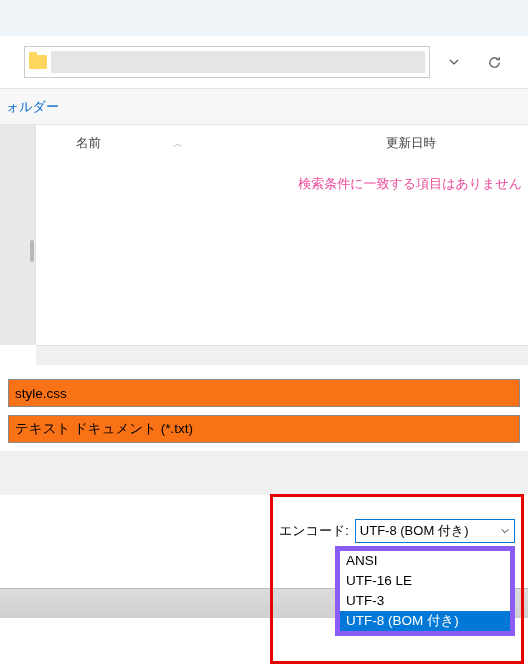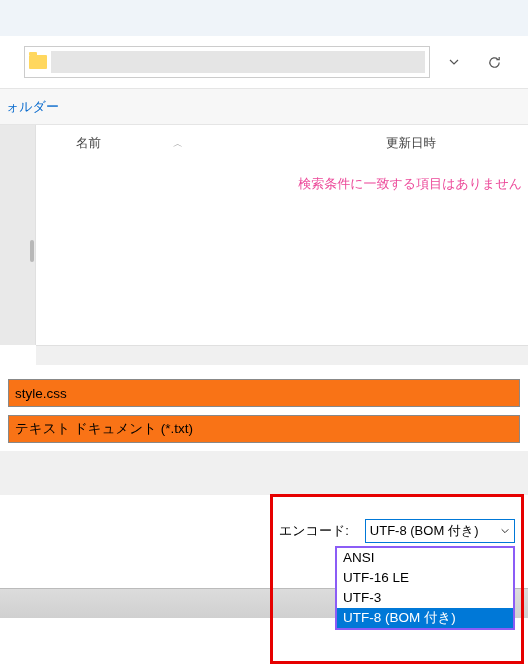--- a/index.html
+++ b/index.html
@@ -31,24 +31,24 @@
 
   .scroll-strip { height: 20px; background:#f0f0f0; border-top:1px solid #e0e0e0; margin-left:36px; }
 
   .fields { padding: 14px 8px 0 8px; background:#fff; }
   .text-input { width:100%; height:28px; border:1px solid #888; padding:2px 6px; font-size:13.5px; margin-bottom:8px; background:#f97316; }
 
   .lower-pad { height: 44px; background:#f0f0f0; }
 
   .encode-zone { position:absolute; left:270px; top:494px; width:254px; height:170px; border:3px solid #e60000; background:transparent; }
   .encode-row { display:flex; align-items:center; padding: 22px 6px 4px 6px; font-size:13px; }
-  .encode-label { margin-right:16px; }
+  .encode-label { margin-right:6px; }
   .combo { flex:1; height:24px; border:1px solid #0078d7; background:#fff; display:flex; align-items:center; justify-content:space-between; padding:0 4px; font-size:13px; }
   .combo svg { stroke:#333; }
-  .dropdown { position:absolute; left:62px; top:49px; right:6px; border:2px solid #8b5cf6; background:#fff; font-size:13.5px; }
+  .dropdown { position:absolute; left:62px; top:49px; right:6px; border:5px solid #8b5cf6; background:#fff; font-size:13.5px; }
   .dropdown div { padding:1px 6px; line-height:18px; }
   .dropdown .sel { background:#0078d7; color:#fff; }
 
   .gray-band { position:absolute; left:0; right:0; top:588px; height:30px; background:linear-gradient(#dcdcdc,#d0d0d0); border-top:1px solid #bbb; z-index:-1;}
 </style>
 </head>
 <body>
 
 <div class="titlebar"></div>
 

